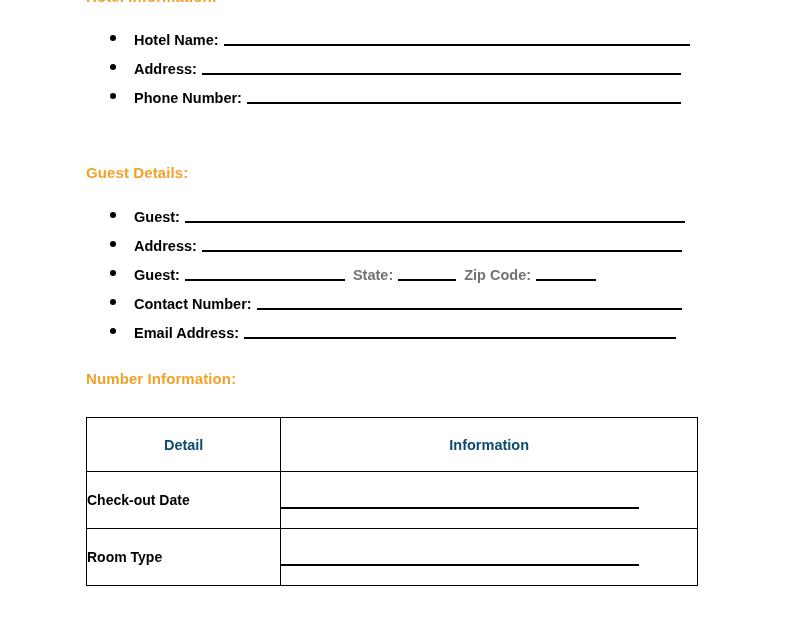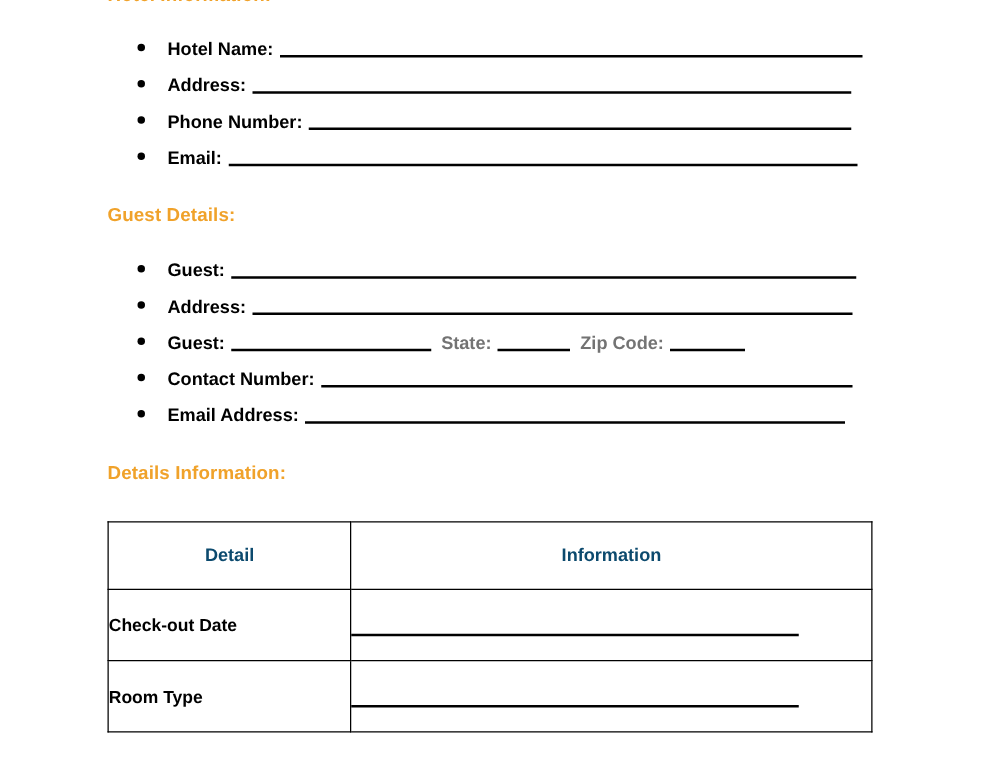--- a/index.html
+++ b/index.html
@@ -166,25 +166,20 @@
       <span class="field-label">Address:</span>
       <span class="blank-line w-hotel-addr"></span>
     </li>
 
     <li class="field-row">
       <span class="bullet"></span>
       <span class="field-label">Phone Number:</span>
       <span class="blank-line w-hotel-phone"></span>
     </li>
 
-    <li class="field-row">
-      <span class="bullet"></span>
-      <span class="field-label">Email:</span>
-      <span class="blank-line w-hotel-email"></span>
-    </li>
 
   </ul>
 
   <div class="section-heading" id="heading-guest">Guest Details:</div>
 
   <ul class="field-list" id="list-guest">
 
     <li class="field-row">
       <span class="bullet"></span>
       <span class="field-label">Guest:</span>
@@ -214,21 +209,21 @@
     </li>
 
     <li class="field-row">
       <span class="bullet"></span>
       <span class="field-label">Email Address:</span>
       <span class="blank-line w-email-addr"></span>
     </li>
 
   </ul>
 
-  <div class="section-heading" id="heading-booking">Details Information:</div>
+  <div class="section-heading" id="heading-booking">Number Information:</div>
 
   <table class="booking-table">
     <colgroup>
       <col class="col-detail">
       <col class="col-info">
     </colgroup>
     <thead>
       <tr>
         <th>Detail</th>
         <th>Information</th>

